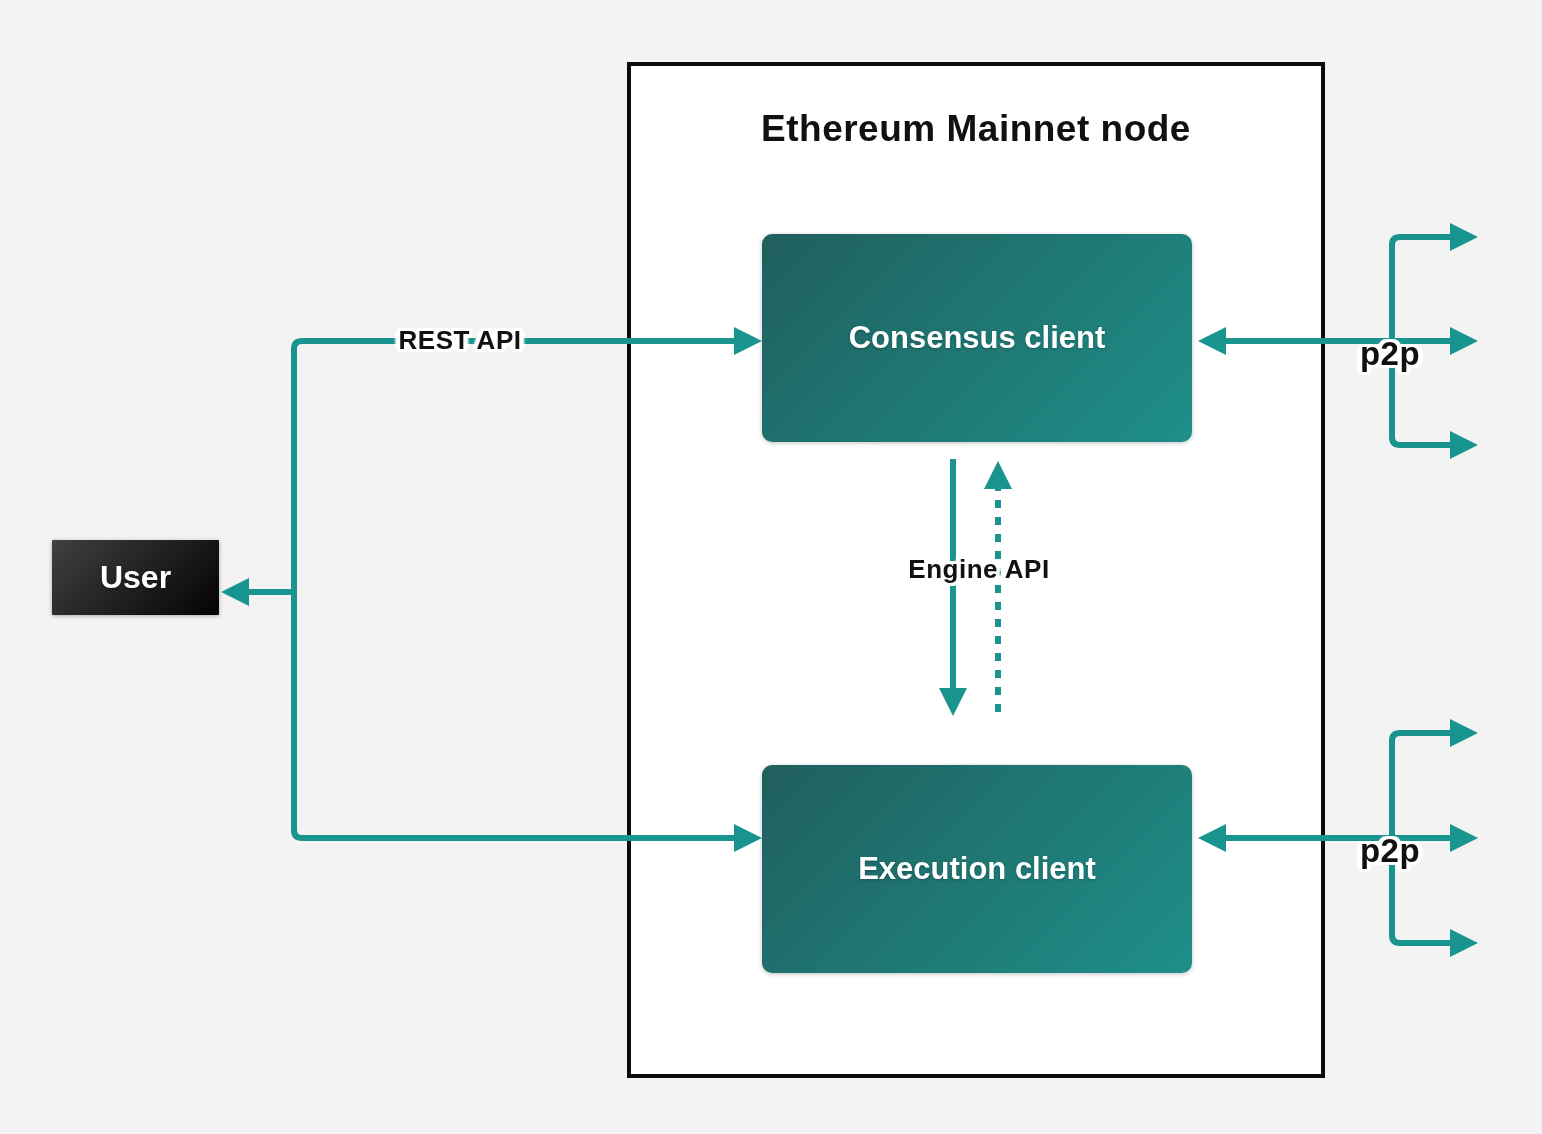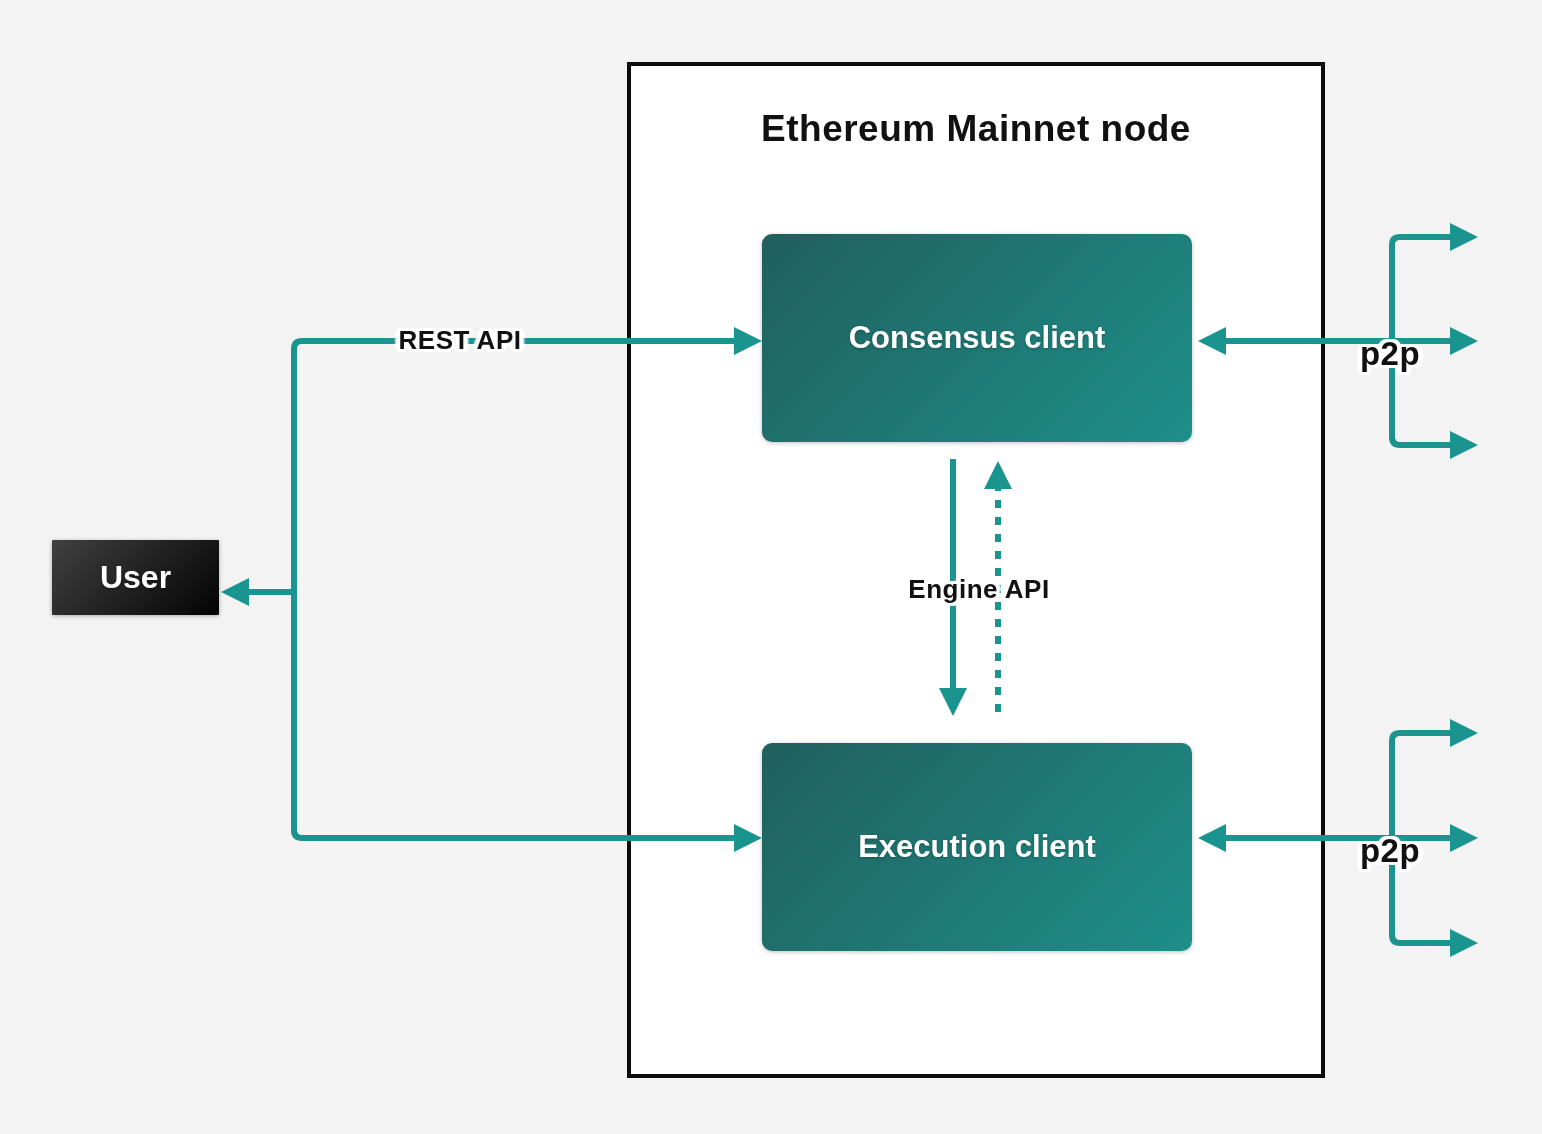--- a/index.html
+++ b/index.html
@@ -22,21 +22,21 @@
   .client {
     position:absolute; left:762px; width:430px; height:208px;
     border-radius:10px;
     background:linear-gradient(135deg, var(--client-gradient-start,#205f5e), var(--client-gradient-end,#1e8f89));
     display:flex; align-items:center; justify-content:center;
     color:#fff; font-size:31px; font-weight:bold;
     text-shadow:0 1px 3px rgba(0,0,0,0.25);
     box-shadow:0 1px 4px rgba(0,0,0,0.25);
   }
   #consensus-box { top:234px; }
-  #execution-box { top:743px; }
+  #execution-box { top:765px; }
   .user-box {
     position:absolute; left:52px; top:540px; width:167px; height:75px;
     border-radius:1px;
     background:linear-gradient(135deg, var(--user-gradient-start,#404040), var(--user-gradient-end,#000));
     display:flex; align-items:center; justify-content:center;
     color:#fff; font-size:32px; font-weight:bold;
     text-shadow:0 1px 3px rgba(0,0,0,0.4);
     box-shadow:0 1px 4px rgba(0,0,0,0.3);
   }
   svg.wires { position:absolute; left:0; top:0; width:1542px; height:1134px; }
@@ -112,16 +112,16 @@
       <path class="edge" d="M 1392 838 V 935 Q 1392 943 1400 943 H 1450"></path>
       <path class="edge" d="M 1226 838 H 1450"></path>
       <polygon class="arrowhead" points="1226,824 1226,852 1198,838"></polygon>
       <polygon class="arrowhead" points="1450,824 1450,852 1478,838"></polygon>
       <polygon class="arrowhead" points="1450,719 1450,747 1478,733"></polygon>
       <polygon class="arrowhead" points="1450,929 1450,957 1478,943"></polygon>
     </g>
   </svg>
 
   <div class="edge-label" style="left:460px; top:340px;">REST API</div>
-  <div class="edge-label" style="left:979px; top:589px;">Engine API</div>
+  <div class="edge-label" style="left:979px; top:569px;">Engine API</div>
   <div class="edge-label p2p" style="left:1390px; top:343px;">p2p</div>
   <div class="edge-label p2p" style="left:1390px; top:840px;">p2p</div>
 </div>
 
 </body></html>

